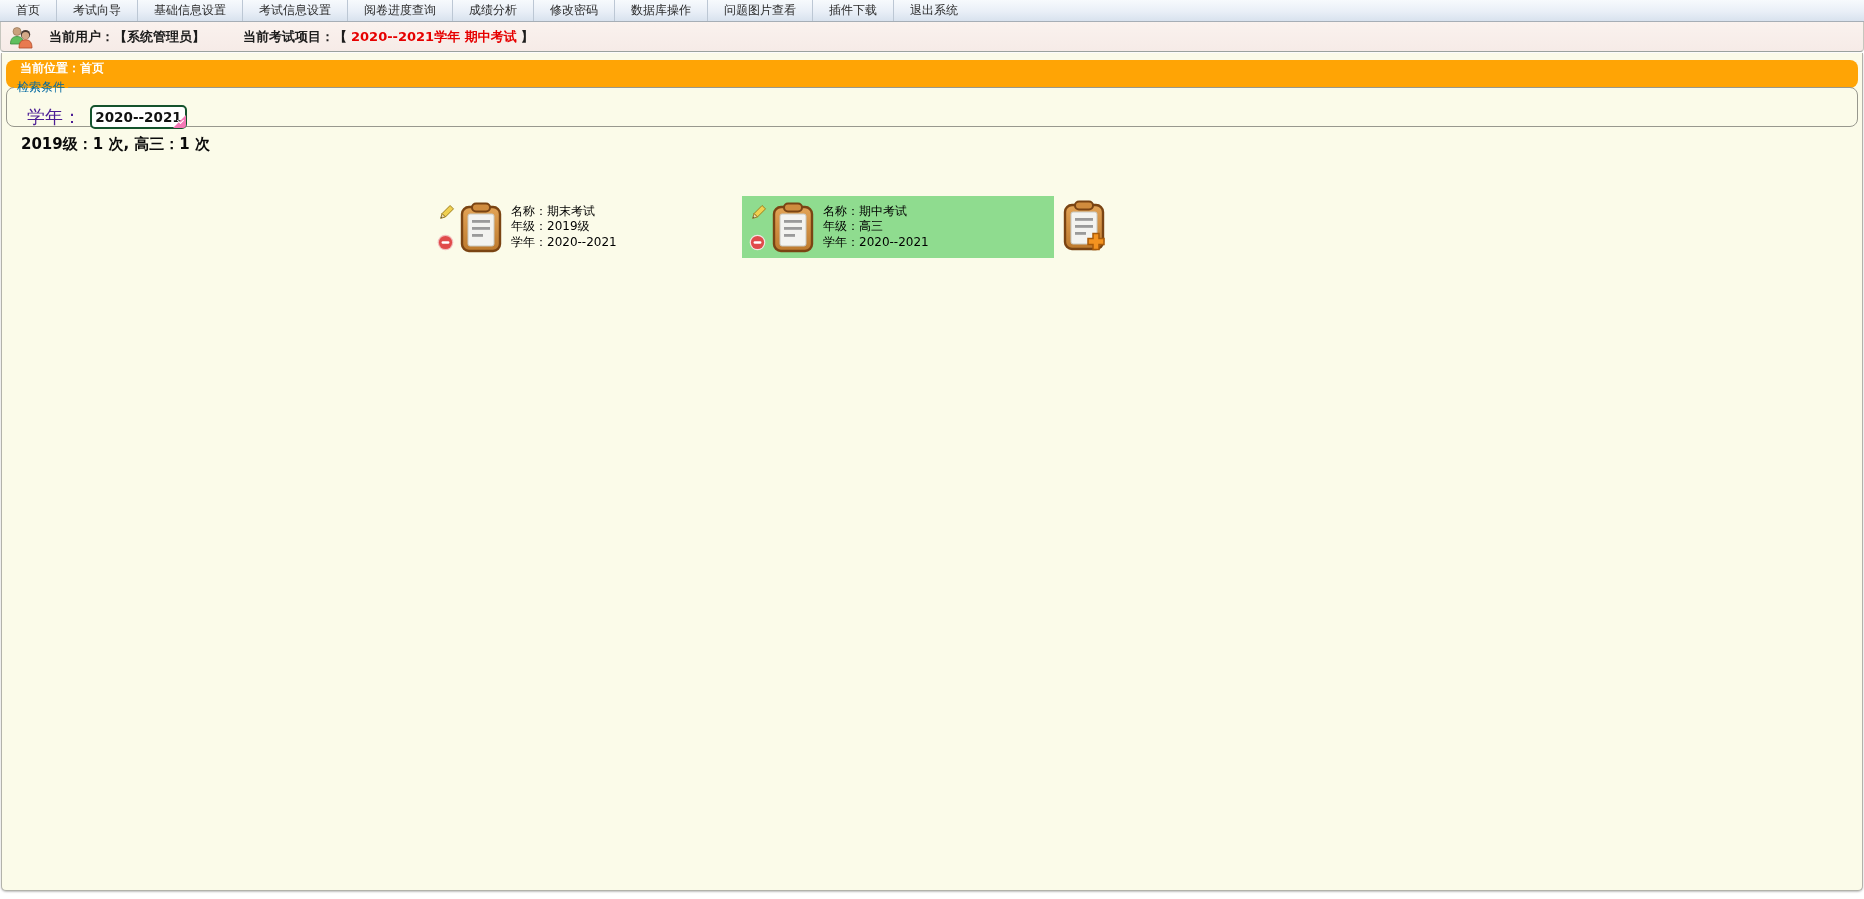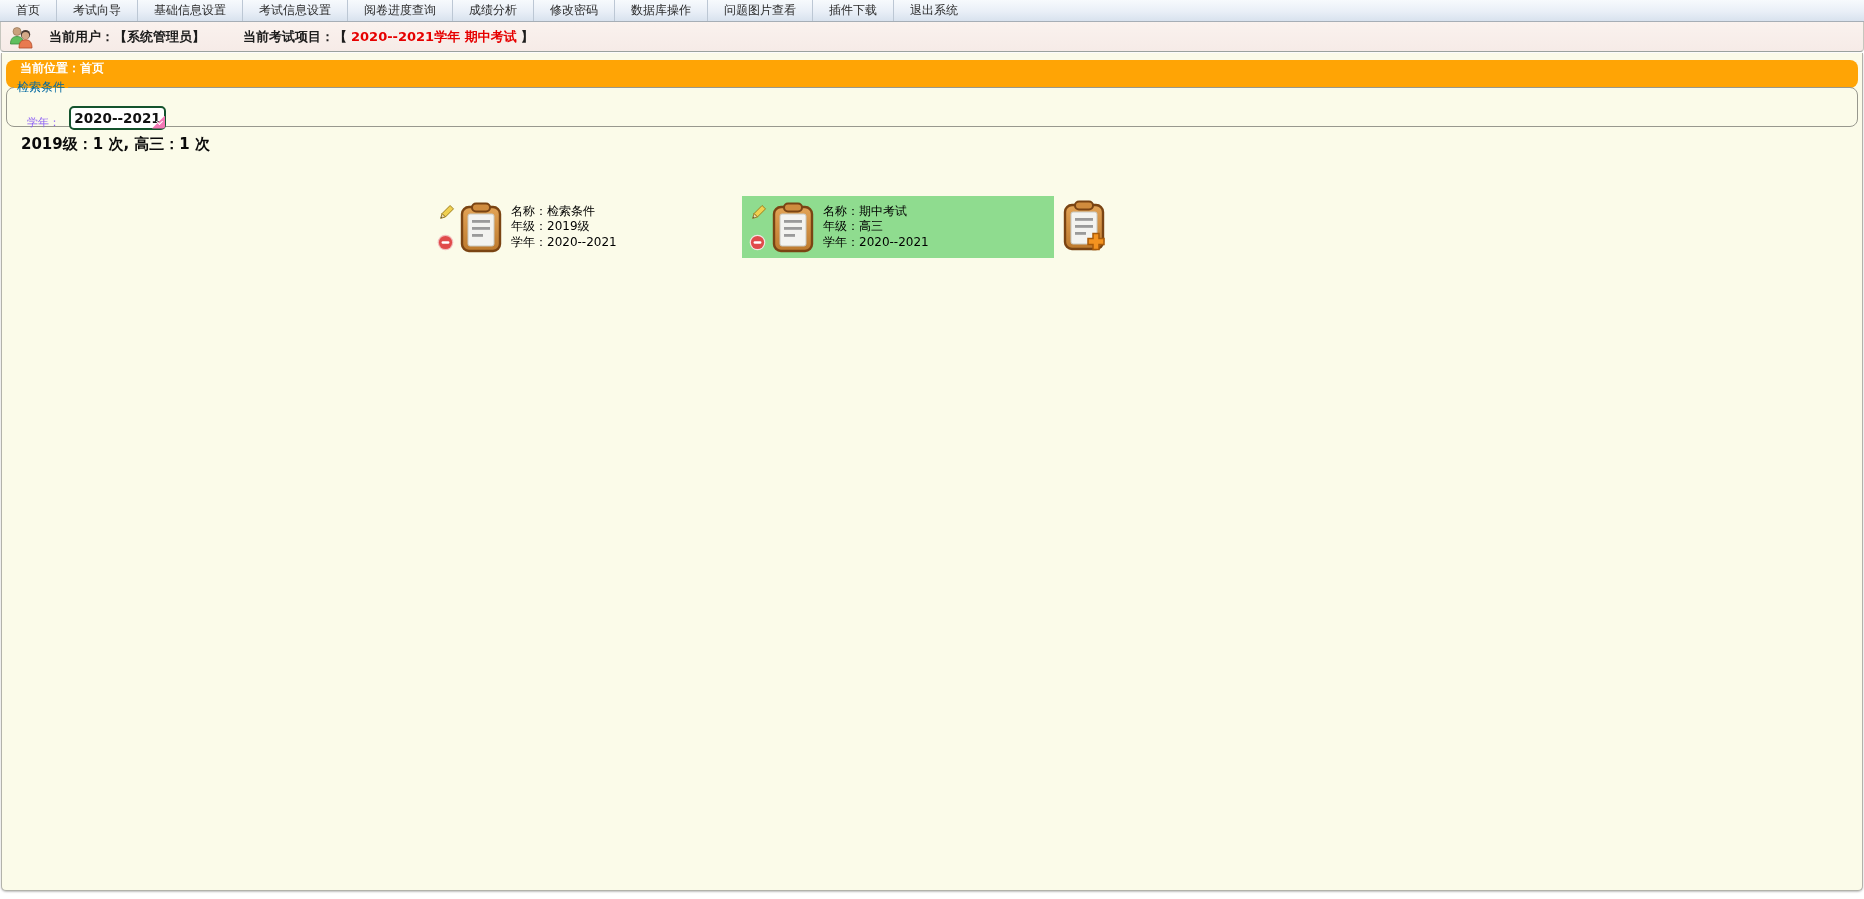--- a/index.html
+++ b/index.html
@@ -30,21 +30,21 @@
     border-radius:0 0 5px 5px; box-shadow:0 1px 2px rgba(0,0,0,.25); }
 
   .location-bar { position:absolute; top:7px; left:4px; right:4px; height:28px;
     background:#ffa405; border-radius:8px; color:#ffffff; font-weight:bold;
     font-size:12px; line-height:16px; padding-left:14px; }
 
   .search-fieldset { position:absolute; top:26px; left:4px; right:4px; height:48px;
     border:1px solid #98988e; border-radius:8px; }
   .search-fieldset legend { margin-left:7px; padding:0 3px; font-size:12px; color:#0369a1; }
   .search-row { position:absolute; left:20px; top:9px; display:flex; align-items:center; }
-  .year-label { font-size:11px; color:#8b5cf6;margin-top:10px; }
+  .year-label { font-size:18px; color:#4c1d95; }
   .year-select { position:relative; margin-left:9px; width:97px; height:24px;
     background:#ffffff; border:2px solid #14532d; border-radius:5px;
     display:flex; align-items:center; justify-content:center;
     font-size:13.5px; font-weight:600; color:#111; cursor:pointer; }
   .year-select .corner { position:absolute; right:-1px; bottom:-1px; width:13px; height:13px;
     background:#f478b6; clip-path:polygon(100% 0,100% 100%,0 100%); border-radius:0 0 3px 0; }
   .year-select .corner-arrow { position:absolute; right:2px; bottom:4px; width:5px; height:5px;
     border-right:1.6px solid #fff; border-bottom:1.6px solid #fff; transform:rotate(45deg); }
 
   .stats { position:absolute; top:82px; left:19px; font-size:15px; font-weight:bold; color:#0a0a0a; }
@@ -148,21 +148,21 @@
             </defs>
           <rect x="2" y="6" width="38" height="44" rx="7" fill="url(#cbg1)" stroke="#7a4413" stroke-width="2.4"></rect>
           <rect x="8" y="13" width="26" height="32" rx="2" fill="#f3f3f0" stroke="#c8c8c0" stroke-width="1"></rect>
           <rect x="12" y="2.5" width="18" height="8" rx="4" fill="#d08c3e" stroke="#7a4413" stroke-width="2"></rect>
           <rect x="12" y="19" width="18" height="2.8" fill="#9a9a9a"></rect>
           <rect x="12" y="26" width="18" height="2.8" fill="#9a9a9a"></rect>
           <rect x="12" y="33" width="11" height="2.8" fill="#9a9a9a"></rect>
         </svg>
       </span>
       <div class="card-lines">
-        <div>名称：检索条件</div>
+        <div>名称：期末考试</div>
         <div>年级：2019级</div>
         <div>学年：2020--2021</div>
       </div>
     </div>
 
     <div class="exam-card pos-2 highlighted">
       <div class="card-actions">
         <span class="icon-btn">
           <svg width="18" height="18" viewBox="0 0 18 18">
             <g transform="rotate(45 9 9)">

